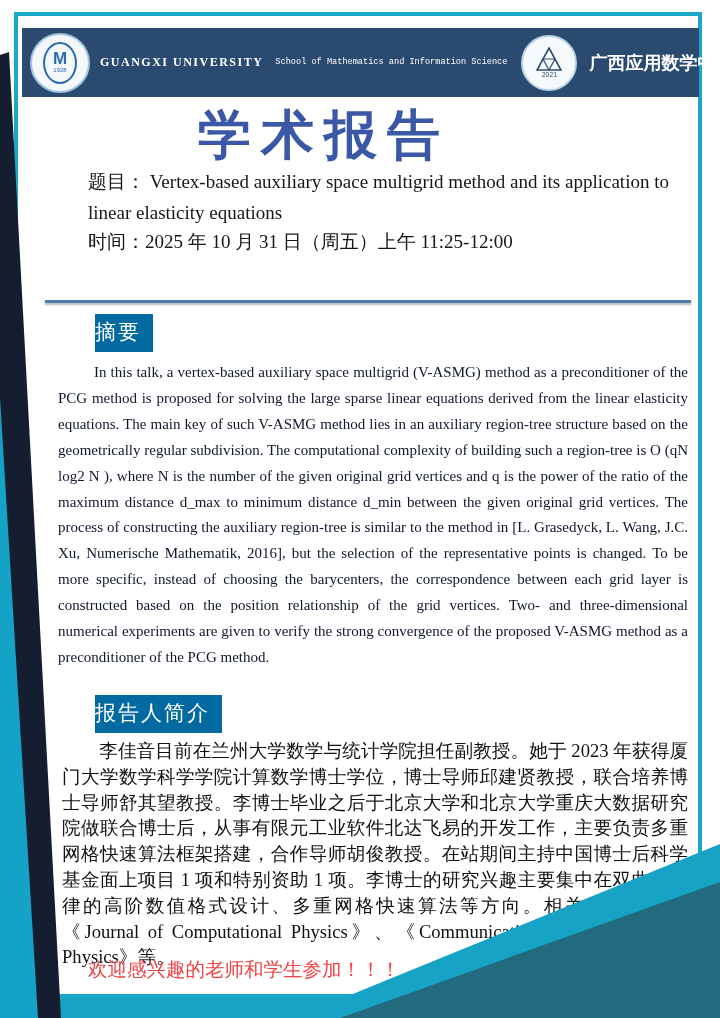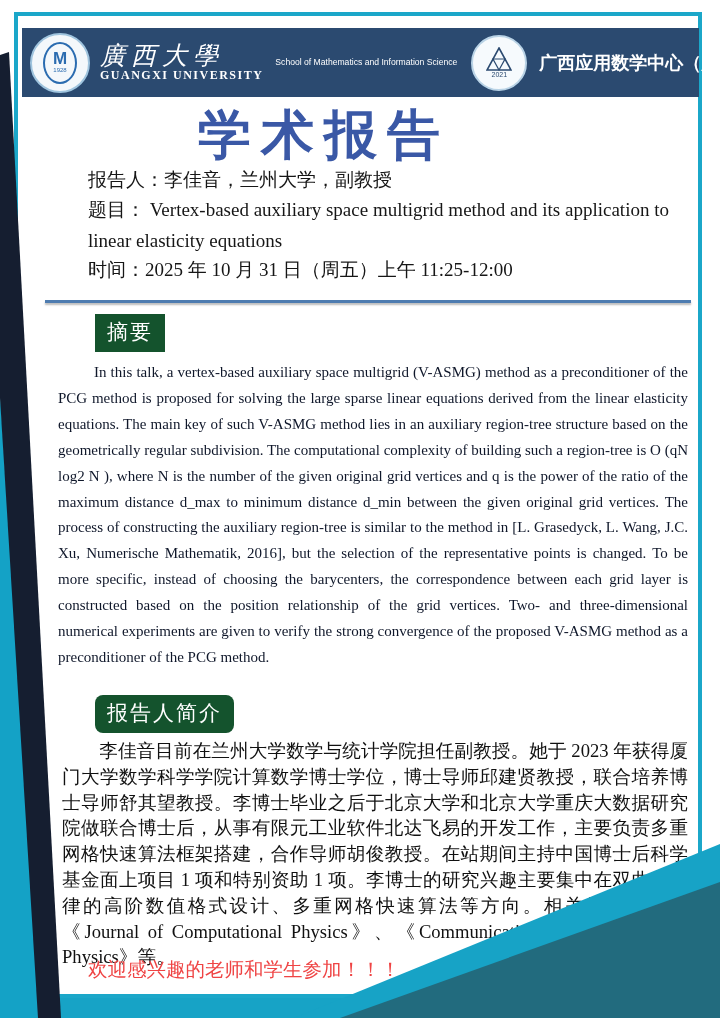--- a/index.html
+++ b/index.html
@@ -23,39 +23,39 @@
         display:flex;flex-direction:column;align-items:center;justify-content:center;}
   .seal-oval{width:30px;height:38px;border-radius:50%;border:2px solid #2b6cb0;display:flex;flex-direction:column;
              align-items:center;justify-content:center;color:#2b6cb0;}
   .seal-m{font-family:"Liberation Sans",sans-serif;font-weight:bold;font-size:17px;line-height:16px;}
   .seal-year{font-size:6px;line-height:7px;font-family:"Liberation Sans",sans-serif;}
   .uni-names{color:#ffffff;flex:0 0 auto;}
   .uni-zh{font-size:25px;letter-spacing:6px;font-style:italic;line-height:26px;white-space:nowrap;}
   .uni-en{font-size:12px;letter-spacing:1.5px;font-weight:bold;line-height:13px;white-space:nowrap;}
   .school{color:#ffffff;flex:0 0 auto;margin-left:2px;}
   .school-zh{font-family:"Liberation Sans","DejaVu Sans",sans-serif;font-weight:bold;font-size:21px;line-height:24px;white-space:nowrap;}
-  .school-en{font-family:Liberation Sans, sans-serif;font-size:8.6px;line-height:11px;white-space:nowrap;text-align:right;}
+  .school-en{font-family:Liberation Mono, monospace;font-size:8.6px;line-height:11px;white-space:nowrap;text-align:right;}
   .center-logo{width:52px;height:52px;border-radius:50%;background:#f6fafd;border:2px solid #b9d3e6;flex:0 0 auto;
                display:flex;flex-direction:column;align-items:center;justify-content:center;margin-left:4px;}
   .center-year{font-size:7px;color:#2b4a70;font-family:"Liberation Sans",sans-serif;line-height:7px;}
   .center-name{color:#ffffff;font-family:"Liberation Sans","DejaVu Sans",sans-serif;font-weight:bold;
                font-size:18px;white-space:nowrap;margin-left:2px;}
 
   
   .poster-title{position:absolute;left:0;top:100px;width:648px;text-align:center;z-index:3;
                 font-size:53px;font-weight:bold;color:#3a58a6;letter-spacing:10px;}
   .info-block{position:absolute;left:88px;top:166px;width:600px;z-index:3;font-size:19px;color:#161616;line-height:28px;}
   .info-line{margin:0;}
   .info-topic{line-height:31px;}
   .divider{position:absolute;left:45px;top:300px;width:646px;height:3px;background:#4e7cb0;z-index:3;
            box-shadow:0 2px 2px rgba(60,60,60,0.35);}
-  .section-badge{position:absolute;left:95px;z-index:3;background:#14532d;color:#ffffff;
-                 font-size:21px;padding:4px 12px 6px 12px;letter-spacing:2px;}
+  .section-badge{position:absolute;left:95px;z-index:3;background:#0369a1;color:#ffffff;
+                 font-size:21px;padding:4px 12px 6px 0;letter-spacing:2px;}
   .badge-abstract{top:314px;}
-  .badge-bio{top:695px;border-radius:8px;}
+  .badge-bio{top:695px;}
   .abstract-text{position:absolute;left:58px;top:360px;width:630px;z-index:3;font-size:15px;color:#0f172a;
                  line-height:25.9px;text-align:justify;text-indent:2.4em;}
   .bio-text{position:absolute;left:62px;top:738px;width:626px;z-index:3;font-size:18.6px;color:#111111;
             line-height:25.8px;text-align:justify;text-indent:2em;}
   .closing{position:absolute;left:88px;top:956px;z-index:3;font-size:19.5px;color:#ef4444;}
 </style>
 </head>
 <body>
 
 <div class="page">
@@ -68,40 +68,38 @@
   <div class="shape navy-band"></div>
 
   <div class="header-bar">
     <div class="seal">
       <div class="seal-oval">
         <span class="seal-m">M</span>
         <span class="seal-year">1928</span>
       </div>
     </div>
     <div class="uni-names">
-      <div class="uni-zh">廣西大學</div>
       <div class="uni-en">GUANGXI UNIVERSITY</div>
     </div>
     <div class="school">
       <div class="school-en">School of Mathematics and Information Science</div>
     </div>
     <div class="center-logo">
       <svg width="26" height="24" viewBox="0 0 26 24">
         <polygon points="13,1 25,23 1,23" fill="none" stroke="#2b4a70" stroke-width="1.6"></polygon>
         <polygon points="7,12 19,12 13,23" fill="none" stroke="#2b4a70" stroke-width="1.2"></polygon>
       </svg>
       <span class="center-year">2021</span>
     </div>
     <div class="center-name">广西应用数学中心（广西大学）</div>
   </div>
 
   <div class="poster-title">学术报告</div>
 
   <div class="info-block">
-    <p class="info-line"><span>报告人：</span><span>李佳音，兰州大学，副教授</span></p>
     <p class="info-line info-topic"><span>题目：</span><span> Vertex-based auxiliary space multigrid method and its application to linear elasticity equations</span></p>
     <p class="info-line"><span>时间：</span><span>2025 年 10 月 31 日（周五）上午 11:25-12:00</span></p>
   </div>
 
   <div class="divider"></div>
 
   <div class="section-badge badge-abstract">摘要</div>
   <div class="abstract-text">In this talk, a vertex-based auxiliary space multigrid (V-ASMG) method as a preconditioner of the PCG method is proposed for solving the large sparse linear equations derived from the linear elasticity equations. The main key of such V-ASMG method lies in an auxiliary region-tree structure based on the geometrically regular subdivision. The computational complexity of building such a region-tree is O (qN log2 N ), where N is the number of the given original grid vertices and q is the power of the ratio of the maximum distance d_max to minimum distance d_min between the given original grid vertices. The process of constructing the auxiliary region-tree is similar to the method in [L. Grasedyck, L. Wang, J.C. Xu, Numerische Mathematik, 2016], but the selection of the representative points is changed. To be more specific, instead of choosing the barycenters, the correspondence between each grid layer is constructed based on the position relationship of the grid vertices. Two- and three-dimensional numerical experiments are given to verify the strong convergence of the proposed V-ASMG method as a preconditioner of the PCG method.</div>
 
   <div class="section-badge badge-bio">报告人简介</div>

